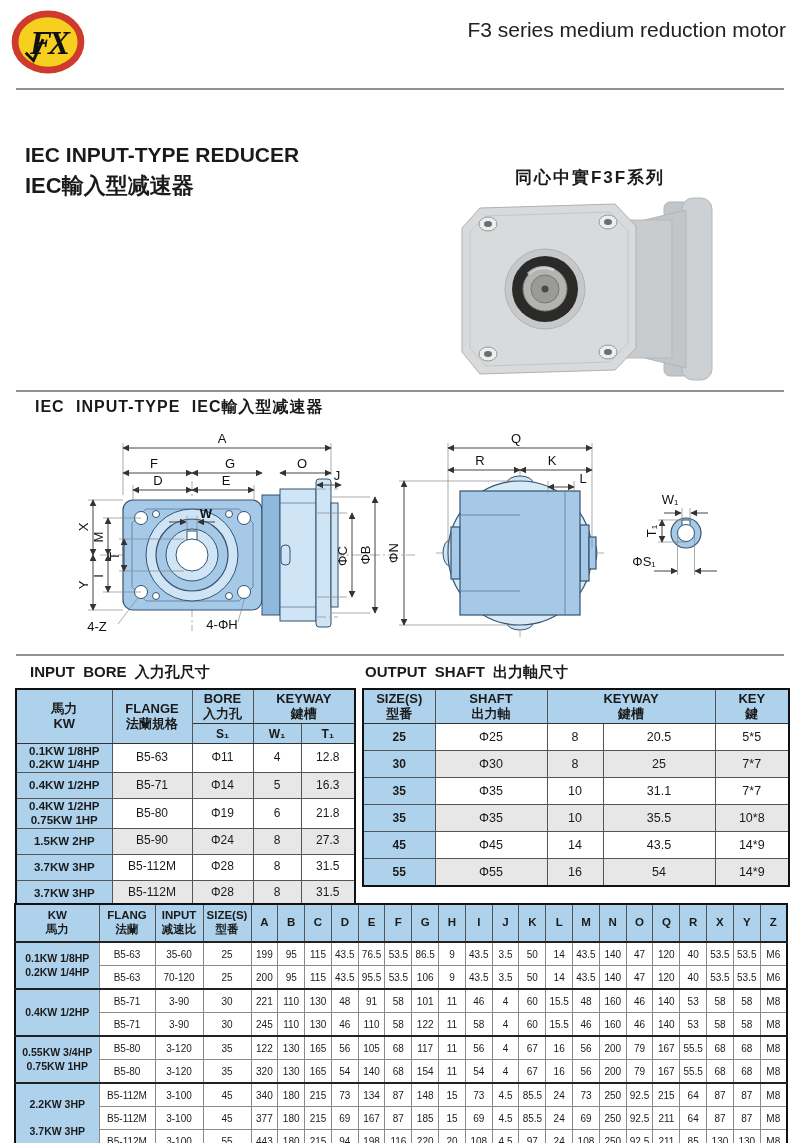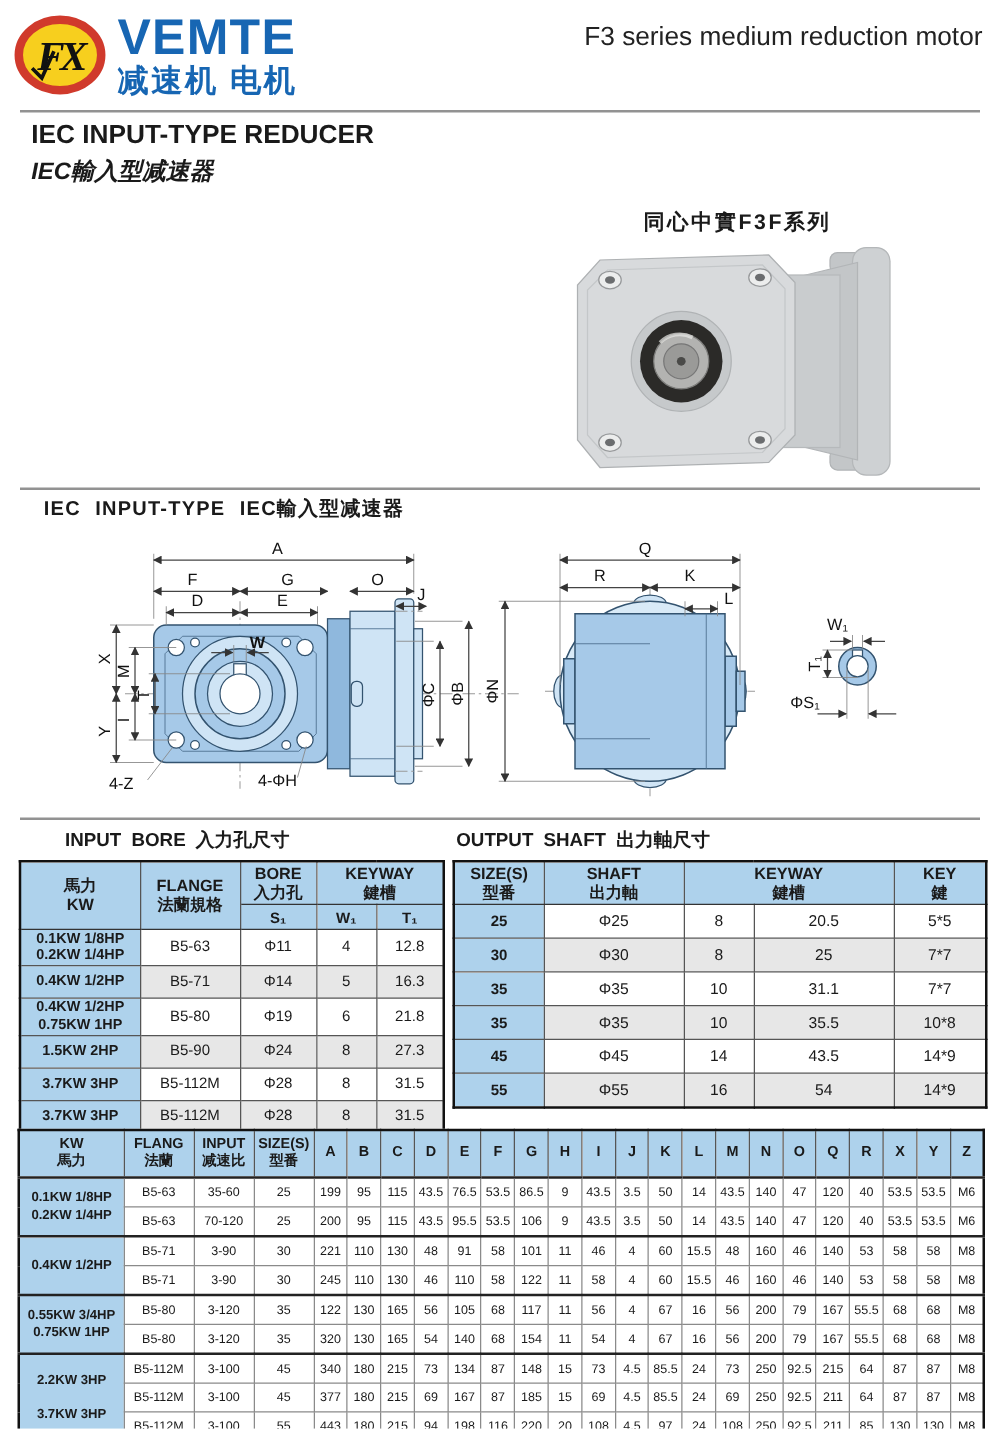--- a/index.html
+++ b/index.html
@@ -10,31 +10,31 @@
   
   .logo{position:absolute;top:10px;left:10px;display:flex;align-items:center;gap:8px;}
   .brand{display:flex;flex-direction:column;line-height:1;}
   .brand-name{font-size:40px;font-weight:bold;color:#1766b3;letter-spacing:1px;}
   .brand-sub{font-size:25px;font-weight:bold;color:#1766b3;margin-top:3px;letter-spacing:2px;}
   .series{position:absolute;top:18px;right:14px;text-align:right;margin-left:40px;}
   .series-en{font-size:21px;color:#222;}
   .series-zh{font-size:15px;color:#222;margin-top:3px;}
 
   .page-title{position:absolute;top:96px;left:25px;font-weight:bold;}
-  .page-title .en{font-size:21px;}
-  .page-title .zh{font-size:19px;margin-top:4px;font-style:italic;}
+  .page-title .en{font-size:21px;margin-top:47px;}
+  .page-title .zh{font-size:22px;margin-top:4px;}
 
   .photo-caption{position:absolute;top:166px;left:450px;width:280px;text-align:center;font-size:17px;font-weight:bold;letter-spacing:2px;}
   #photo{position:absolute;top:190px;left:450px;}
 
   .drawing-title{position:absolute;top:397px;left:35px;font-size:16px;font-weight:bold;word-spacing:6px;letter-spacing:1px;}
   #drawing{position:absolute;top:423px;left:0;}
 
   .section-title{position:absolute;font-size:15px;font-weight:bold;word-spacing:4px;}
-  #input-title{top:663px;left:52px;}
+  #input-title{top:663px;left:30px;}
   #output-title{top:663px;left:365px;}
 
   
   .tbl{position:absolute;border-collapse:collapse;table-layout:fixed;background:#fff;border:2px solid #111;}
   .tbl th,.tbl td{border:1px solid #555;text-align:center;vertical-align:middle;white-space:pre-line;padding:1px;overflow:hidden;}
   .tbl th{background:#aed2ec;font-weight:bold;}
   .tbl thead th{border-bottom-color:#333;}
 
   #input-table{left:15px;top:688px;width:339px;font-size:12px;}
   #input-table thead tr:first-child th{height:31px;font-size:13px;line-height:1.15;}
@@ -78,24 +78,20 @@
 <body>
 
 <div class="page">
 
   <div class="logo">
     <svg width="76" height="64" viewBox="0 0 78 66">
       <ellipse cx="39" cy="33" rx="34" ry="29" fill="#f7cf1e" stroke="#d03a2c" stroke-width="7"></ellipse>
       <text x="39" y="45" text-anchor="middle" font-family="Liberation Serif, serif" font-size="34" font-style="italic" font-weight="bold" fill="#111" letter-spacing="-4">FX</text>
       <path d="M16,44 L24,52 L34,30" stroke="#111" stroke-width="3" fill="none"></path>
     </svg>
-    <div class="brand">
-      <div class="brand-name">VEMTE</div>
-      <div class="brand-sub">减速机 电机</div>
-    </div>
   </div>
   <div class="series">
     <div class="series-en">F3 series medium reduction motor</div>
   </div>
 
   <div class="divider" style="top:88px"></div>
 
   <div class="page-title">
     <div class="en">IEC INPUT-TYPE REDUCER</div>
     <div class="zh">IEC輸入型减速器</div>

